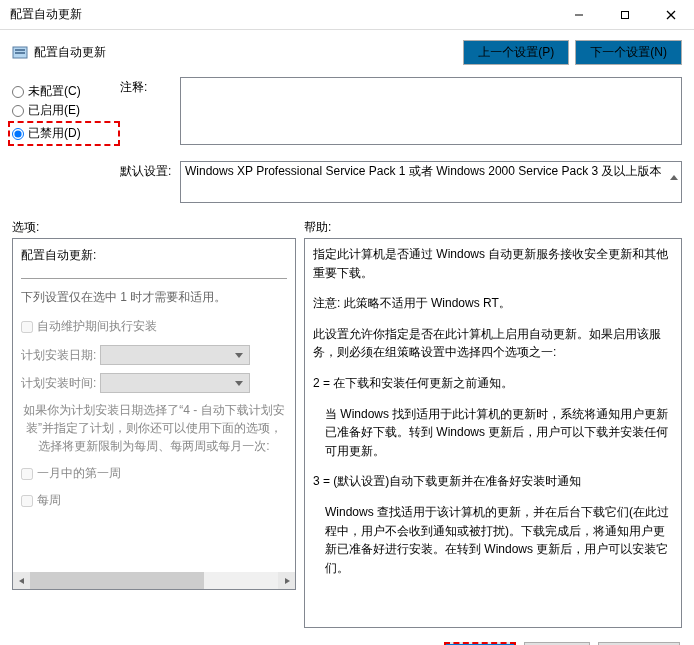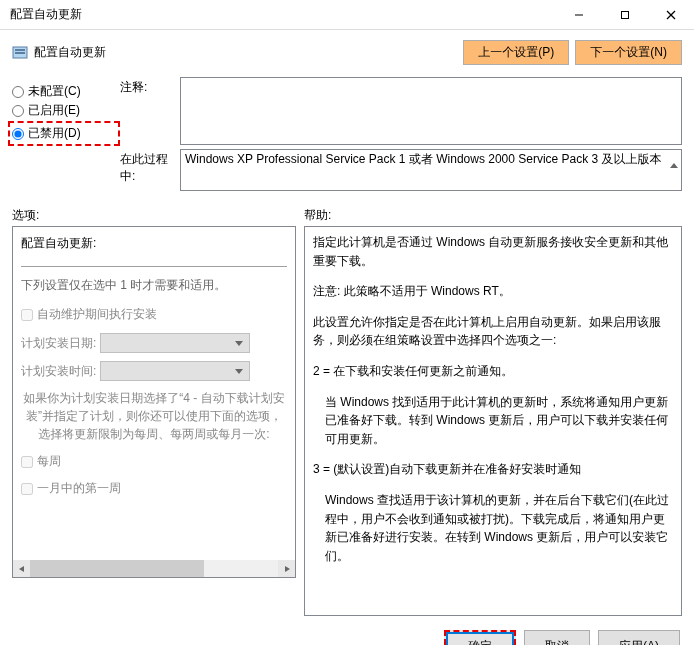--- a/index.html
+++ b/index.html
@@ -7,29 +7,29 @@
 
 .titlebar { height: 30px; display: flex; align-items: center; padding-left: 10px; border-bottom: 1px solid #ddd; }
 .titlebar .title { flex: 1; color: #000; }
 .titlebar .win-btn { width: 46px; height: 30px; display: flex; align-items: center; justify-content: center; font-family: sans-serif; }
 .titlebar .win-btn svg { display: block; }
 
 .header-row { display: flex; align-items: center; padding: 10px 12px 6px 12px; }
 .header-row .hdr-icon { width: 16px; height: 16px; margin-right: 6px; display:inline-block; }
 .header-row .hdr-icon svg { width:16px; height:16px; }
 .header-row .hdr-title { flex: 1; }
-.header-row .nav-btn { border: 1px solid #adadad; background: #fdba74; padding: 3px 14px; margin-left: 6px; font-size: 12px; }
+.header-row .nav-btn { border: 1px solid #adadad; background: #0369a1; padding: 3px 14px; margin-left: 6px; font-size: 12px; }
 
 .top-section { display: flex; padding: 6px 12px 4px 12px; }
 .radio-col { width: 108px; display: flex; flex-direction: column; gap: 2px; padding-top: 6px; }
 .radio-item { display: flex; align-items: center; gap: 4px; }
 .radio-item input[type=radio] { width: 12px; height: 12px; }
 .radio-item label { white-space: nowrap; }
 .highlight-box { border: 2px dashed #e60000; padding: 2px 6px 2px 2px; margin-left:-4px; }
-.meta-col { flex: 1; display: flex; flex-direction: column; }
+.meta-col { flex: 1; display: flex; flex-direction: column; gap: 12px; }
 .meta-row { display: flex; margin-bottom: 4px; }
 .meta-row .meta-label { width: 60px; color: #000; padding-top:2px; }
 .meta-row .meta-box { flex: 1; border: 1px solid #828790; background: #fff; }
 .comment-box { height: 68px; }
 .platform-box { height: 42px; overflow:hidden; font-size:12px; padding:1px 4px; position:relative; }
 .platform-box .pf-arrow { position:absolute; right:2px; top:10px; }
 
 .section-labels { display: flex; padding: 8px 12px 2px 12px; }
 .section-labels .lbl-left { width: 292px; }
 
@@ -117,21 +117,21 @@
         <label>已禁用(D)</label>
       </div>
     </div>
   </div>
   <div class="meta-col">
     <div class="meta-row">
       <div class="meta-label">注释:</div>
       <div class="meta-box comment-box"></div>
     </div>
     <div class="meta-row">
-      <div class="meta-label">在此过程中:</div>
+      <div class="meta-label">默认设置:</div>
       <div class="meta-box platform-box">
         <span>Windows XP Professional Service Pack 1 或者 Windows 2000 Service Pack 3 及以上版本</span>
         <span class="pf-arrow">
           <svg width="10" height="10">
               <polygon points="5,2 9,7 1,7" fill="#666"></polygon>
             </svg>
         </span>
       </div>
     </div>
   </div>
@@ -156,25 +156,25 @@
         <span class="sel-label">计划安装日期:</span>
         <div class="sel"></div>
       </div>
       <div class="sel-row">
         <span class="sel-label">计划安装时间:</span>
         <div class="sel"></div>
       </div>
       <div class="desc">如果你为计划安装日期选择了“4 - 自动下载计划安装”并指定了计划，则你还可以使用下面的选项，选择将更新限制为每周、每两周或每月一次:</div>
       <div class="chk-row">
         <input type="checkbox" disabled="" style="">
-        <label>每周</label>
+        <label>一月中的第一周</label>
       </div>
       <div class="chk-row">
         <input type="checkbox" disabled="" style="">
-        <label>一月中的第一周</label>
+        <label>每周</label>
       </div>
     </div>
     <div class="hscroll">
       <div class="arrow">
           <svg width="8" height="8">
             <polygon points="6,1 6,7 1,4" fill="#666"></polygon>
           </svg>
         </div>
       <div class="track">
           <div class="thumb"></div>

